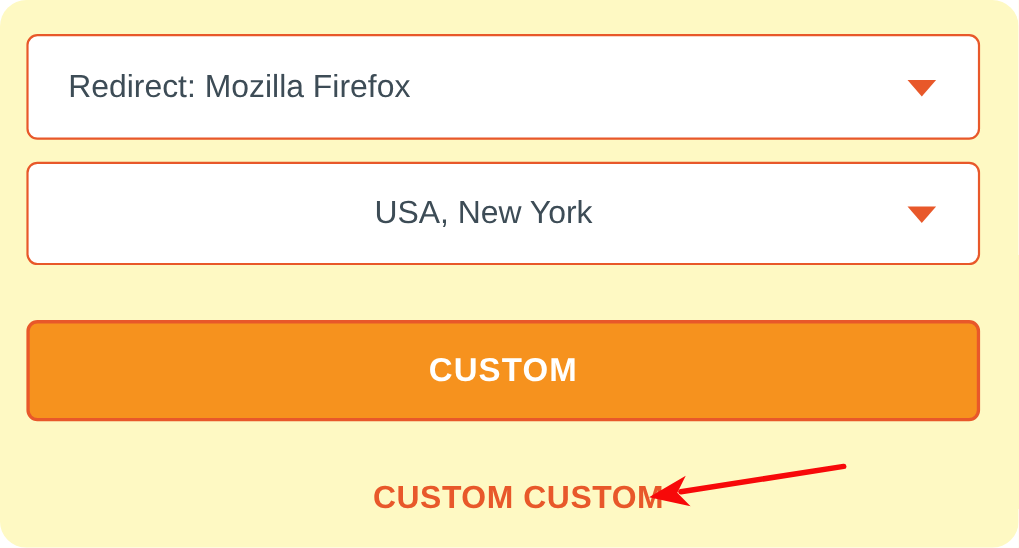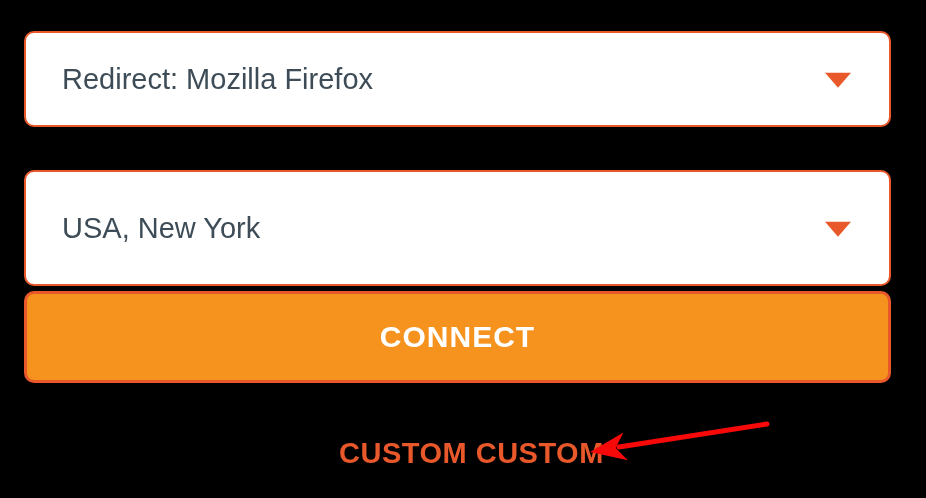--- a/index.html
+++ b/index.html
@@ -4,39 +4,40 @@
 <style>
   html, body {
     margin: 0;
     padding: 0;
     background: #ffffff;
   }
   .canvas {
     position: relative;
     width: 926px;
     height: 498px;
-    background: #000000;
+    background: #fef9c3;
     font-family: "Liberation Sans", sans-serif;
     overflow: hidden;
+    border-radius: 24px;
   }
   .select {
     position: absolute;
     left: 24px;
     width: 867px;
     box-sizing: border-box;
     border: 2px solid #e8582a;
     border-radius: 10px;
     background: #ffffff;
     display: flex;
     align-items: center;
     padding: 0 72px 0 36px;
     cursor: pointer;
   }
   .select-1 { top: 31px;  height: 96px; }
-  .select-2 { top: 170px; height: 116px; }
+  .select-2 { top: 147px; height: 94px; justify-content: center; }
   .select-value {
     font-size: 29px;
     color: #3d4c56;
     white-space: nowrap;
   }
   .caret {
     position: absolute;
     right: 38px;
     top: 50%;
     transform: translateY(-42%);
@@ -94,21 +95,21 @@
   <div class="select select-1">
     <span class="select-value">Redirect: Mozilla Firefox</span>
     <span class="caret"></span>
   </div>
 
   <div class="select select-2">
     <span class="select-value">USA, New York</span>
     <span class="caret"></span>
   </div>
 
-  <button class="connect-button">CONNECT</button>
+  <button class="connect-button">CUSTOM</button>
 
   <a class="custom-rules">CUSTOM CUSTOM</a>
 
   <svg class="annotation-arrow" viewBox="0 0 926 498" xmlns="http://www.w3.org/2000/svg">
     <line x1="767" y1="424" x2="619" y2="447" stroke="#f70909" stroke-width="5" stroke-linecap="round"></line>
     <polygon points="590,452 623.4,432.6 615.7,447.9 627.8,460.2" fill="#f70909"></polygon>
   </svg>
 
 </div>
 

